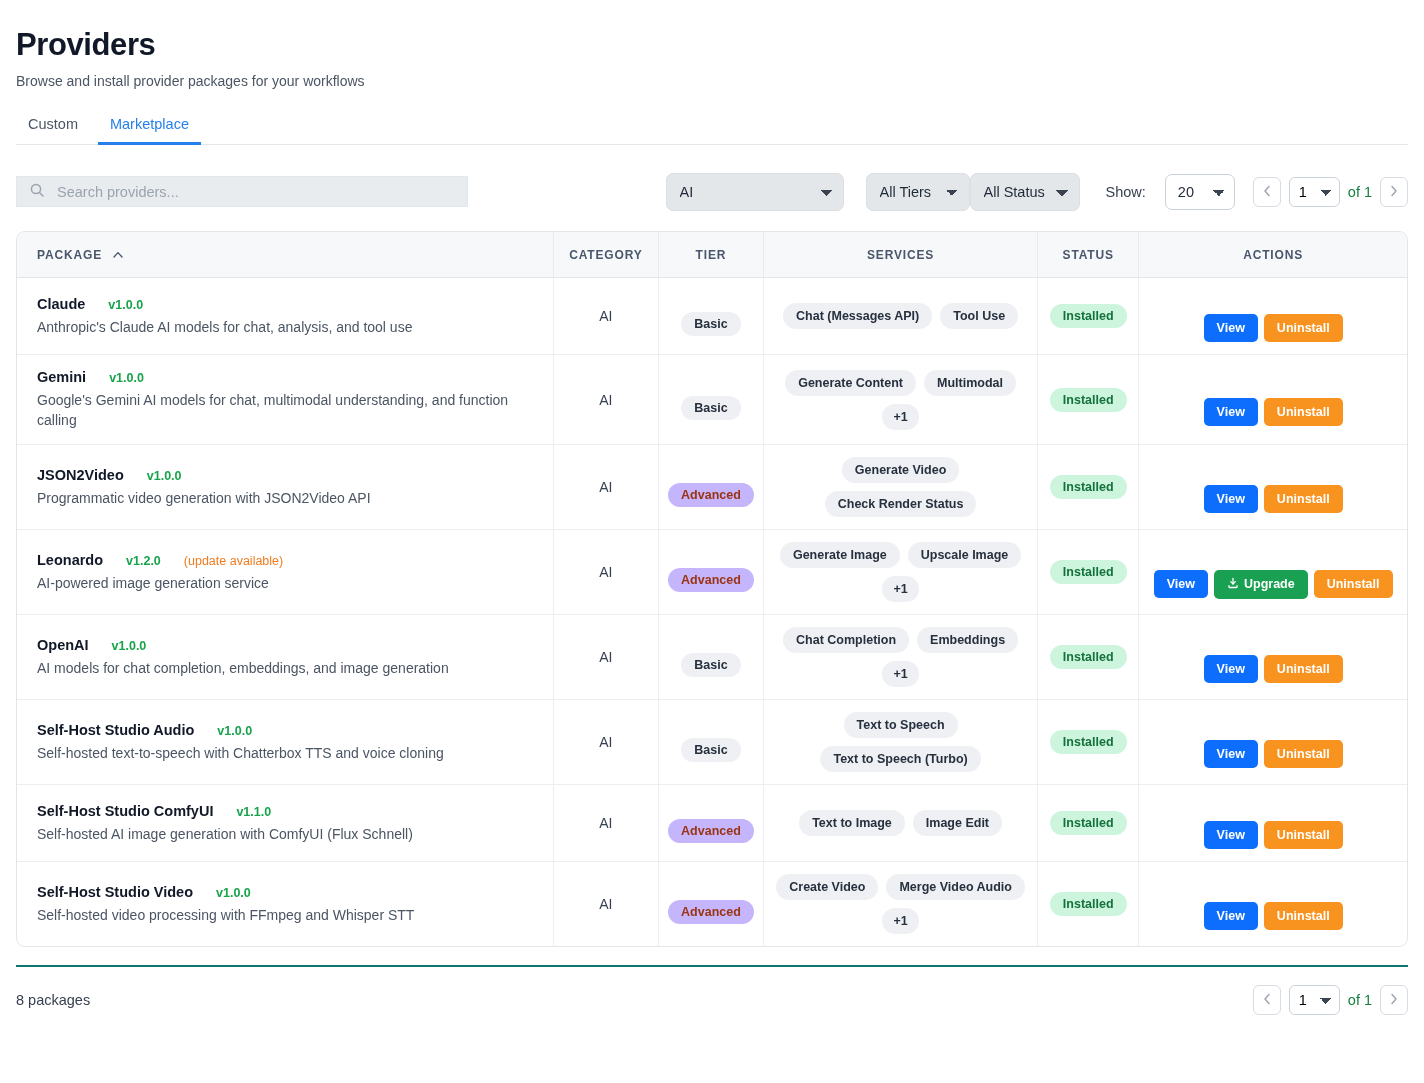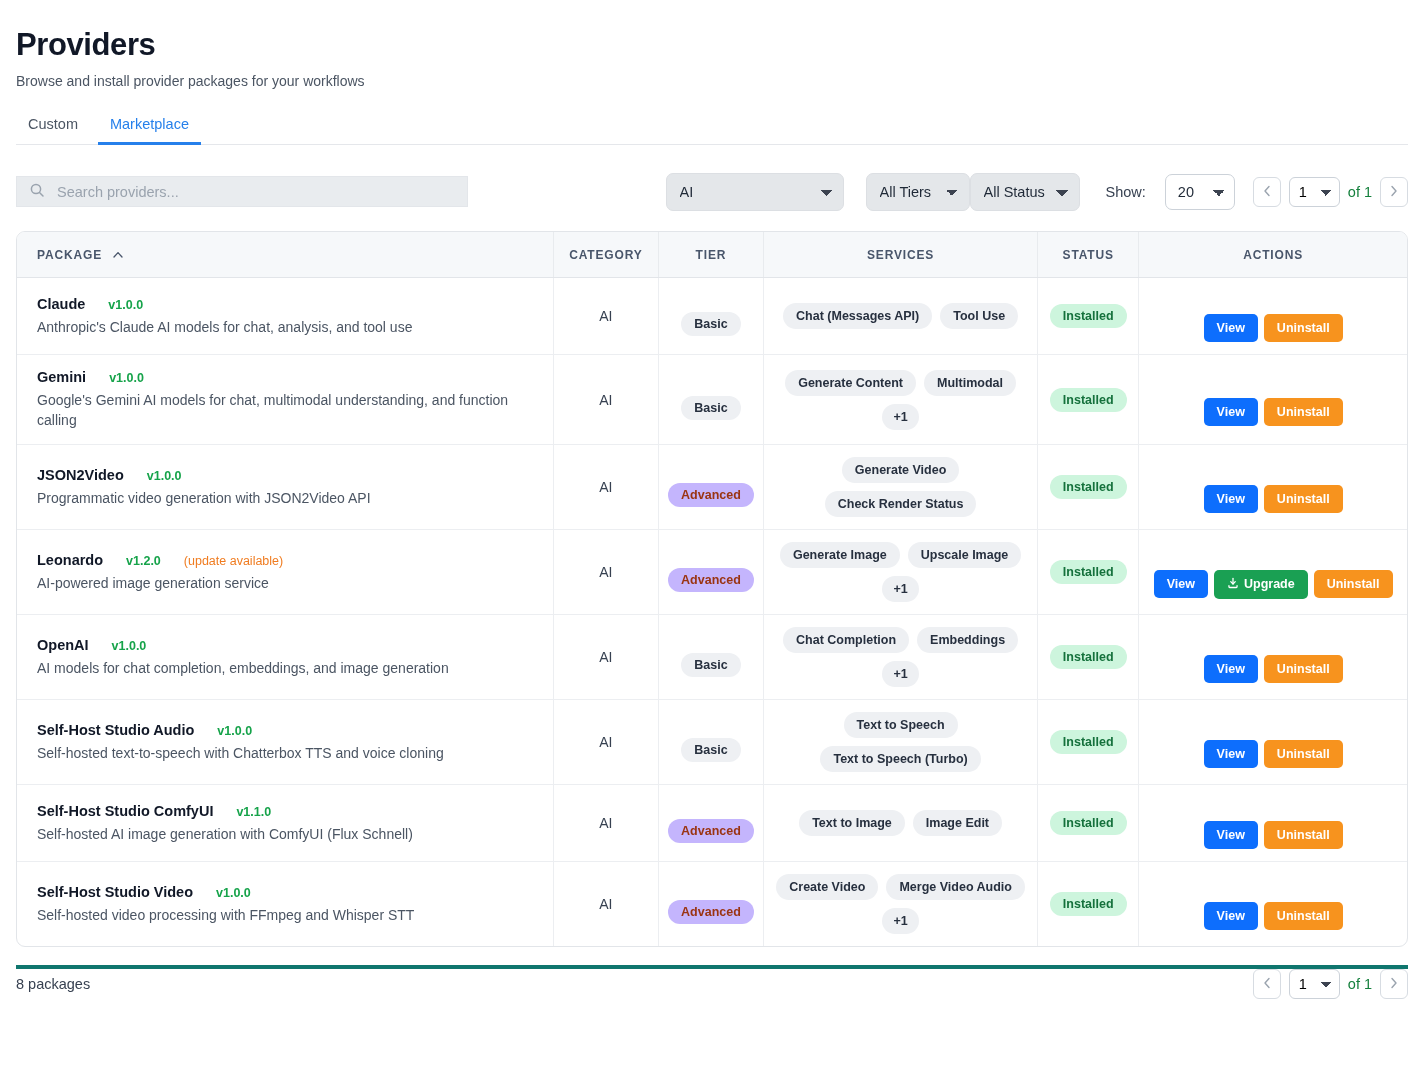--- a/index.html
+++ b/index.html
@@ -203,21 +203,22 @@
     font-family: "Liberation Sans", sans-serif;
     display: inline-flex; align-items: center; gap: 5px;
   }
   .btn-view { background: #0d6efd; }
   .btn-upgrade { background: #1aa053; }
   .btn-uninstall { background: #f7931e; }
 
   
   .footer {
     margin-top: 18px;
-    border-top: 4px solid #0f766e;
+    border-top: 2px solid #0f766e;
+    padding-top: 18px;
     display: flex; align-items: center; justify-content: space-between;
   }
   .count-text { font-size: 14.5px; color: #374151; }
 </style>
 </head>
 <body>
 
 <div class="page">
 
   <div class="header-row">

